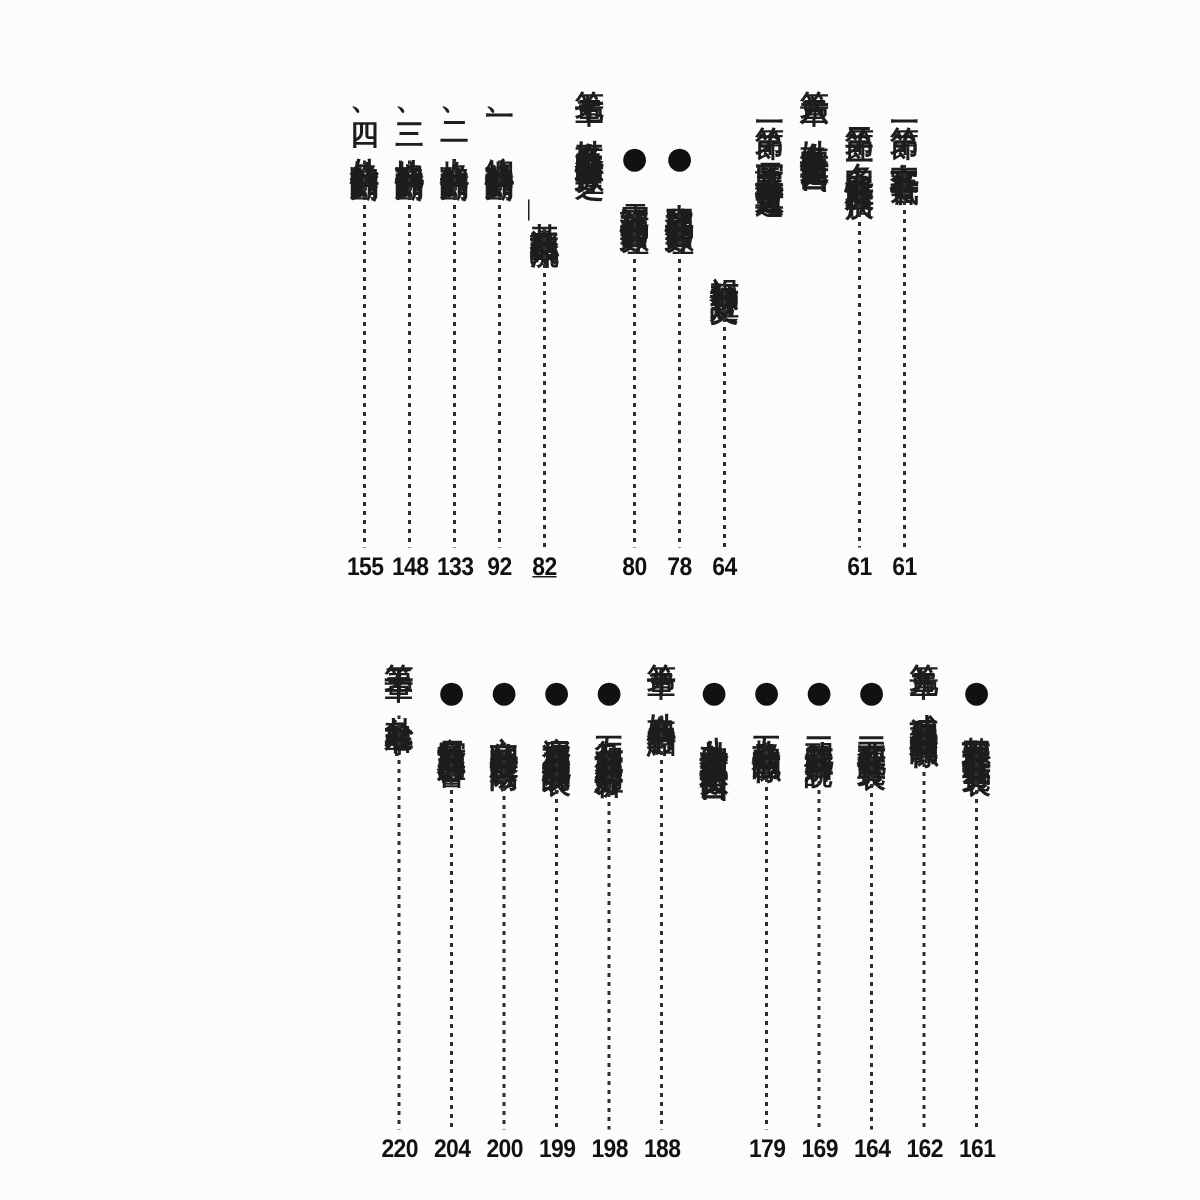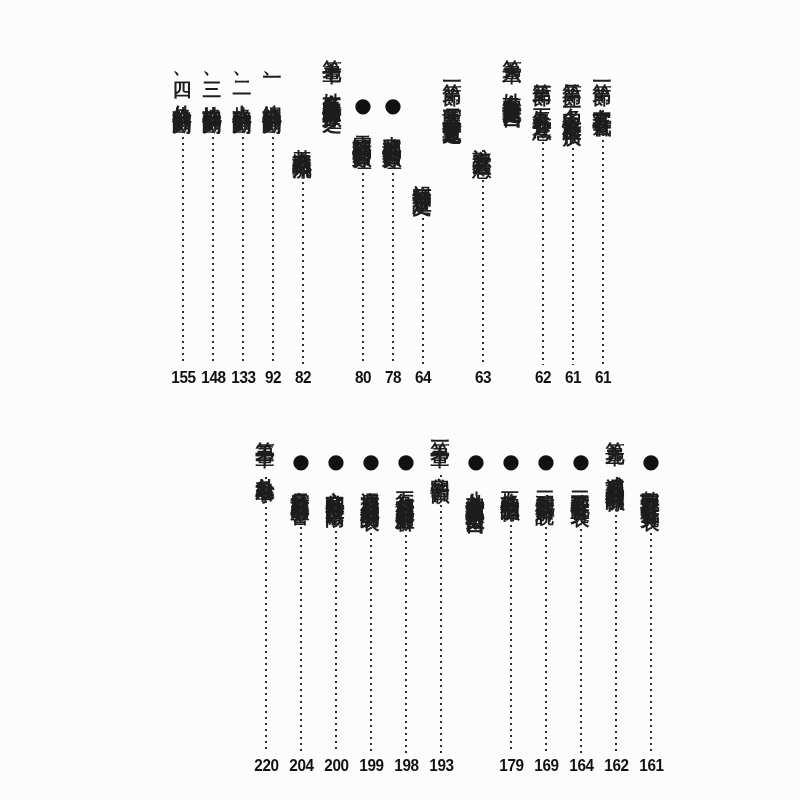--- a/index.html
+++ b/index.html
@@ -53,21 +53,21 @@
   .lvl-chapter > .title { margin-top: 27px; }
   .lvl-section > .title { margin-top: 18px; }
   .lvl-bullet  > .title { margin-top: 2px; }
   .lvl-item    > .title { margin-top: 0; }
 
   
   .top .lvl-chapter      { padding-top: 0; }
   .top .lvl-section      { padding-top: 24px; }
   .top .lvl-bullet       { padding-top: 50px; }
   .top .lvl-item         { padding-top: 22px; }
-  .top .lvl-cont-chapter { padding-top: 88px; }
+  .top .lvl-cont-chapter { padding-top: 88px; text-decoration: underline; }
   .top .lvl-cont-section { padding-top: 124px; }
   .bottom .lvl-chapter     { padding-top: 0; align-items: center; }
   .bottom .lvl-bullet      { padding-top: 24px; }
   .bottom .lvl-cont-bullet { padding-top: 38px; }
 
   
   .leader {
     flex: 1 1 0;
     min-height: 2px;
     width: 2.4px;
@@ -98,34 +98,23 @@
         <span class="title">文字五行音氣</span>
         <span class="leader"></span>
         <span class="page-num">61</span>
       </div>
       <div class="col lvl-section">
         <span class="head">第二節</span>
         <span class="title">名字一字之性格及宿疾</span>
         <span class="leader"></span>
         <span class="page-num">61</span>
       </div>
-      <div class="col lvl-section">
-        <span class="head">第三節</span>
-        <span class="title">五氣命名之注意</span>
-        <span class="leader"></span>
-        <span class="page-num">62</span>
-      </div>
       <div class="col lvl-chapter">
         <span class="head">第六章</span>
         <span class="title">姓名字畫之數運吉凶</span>
-      </div>
-      <div class="col lvl-cont-chapter">
-        <span class="title">註定文之靈意</span>
-        <span class="leader"></span>
-        <span class="page-num">63</span>
       </div>
       <div class="col lvl-section">
         <span class="head">第一節</span>
         <span class="title">靈數八十一字畫之數運</span>
       </div>
       <div class="col lvl-cont-section">
         <span class="title">禍福預言註定文</span>
         <span class="leader"></span>
         <span class="page-num">64</span>
       </div>
@@ -204,24 +193,24 @@
         <span class="bullet">●</span>
         <span class="title">五格的生剋關係</span>
         <span class="leader"></span>
         <span class="page-num">179</span>
       </div>
       <div class="col lvl-bullet">
         <span class="bullet">●</span>
         <span class="title">八卦六十四數與八十一數吉凶</span>
       </div>
       <div class="col lvl-chapter">
-        <span class="head">第十一章</span>
-        <span class="title">字的音韻</span>
-        <span class="leader"></span>
-        <span class="page-num">193</span>
+        <span class="head">第十章</span>
+        <span class="title">姓名學的特點</span>
+        <span class="leader"></span>
+        <span class="page-num">188</span>
       </div>
       <div class="col lvl-bullet">
         <span class="bullet">●</span>
         <span class="title">五行相剋所引起的病症分析</span>
         <span class="leader"></span>
         <span class="page-num">198</span>
       </div>
       <div class="col lvl-bullet">
         <span class="bullet">●</span>
         <span class="title">病運所屬系統細節說明表</span>

